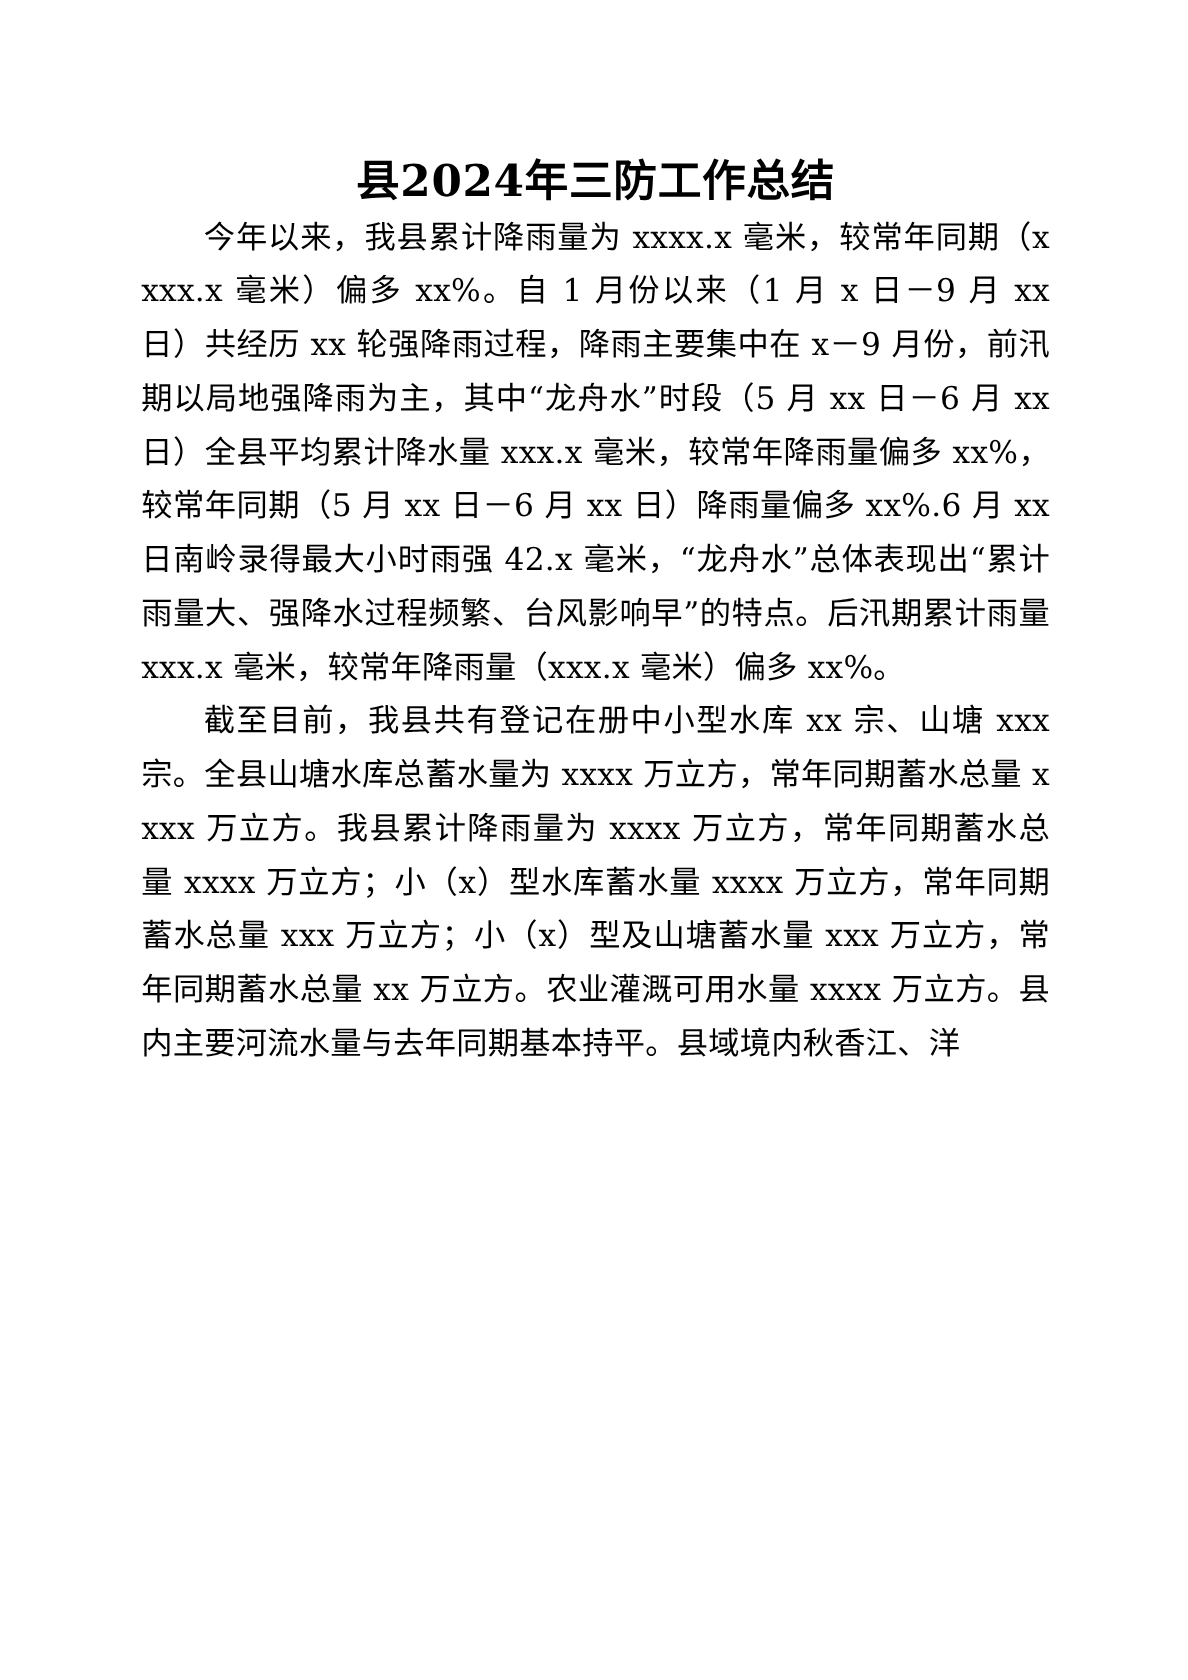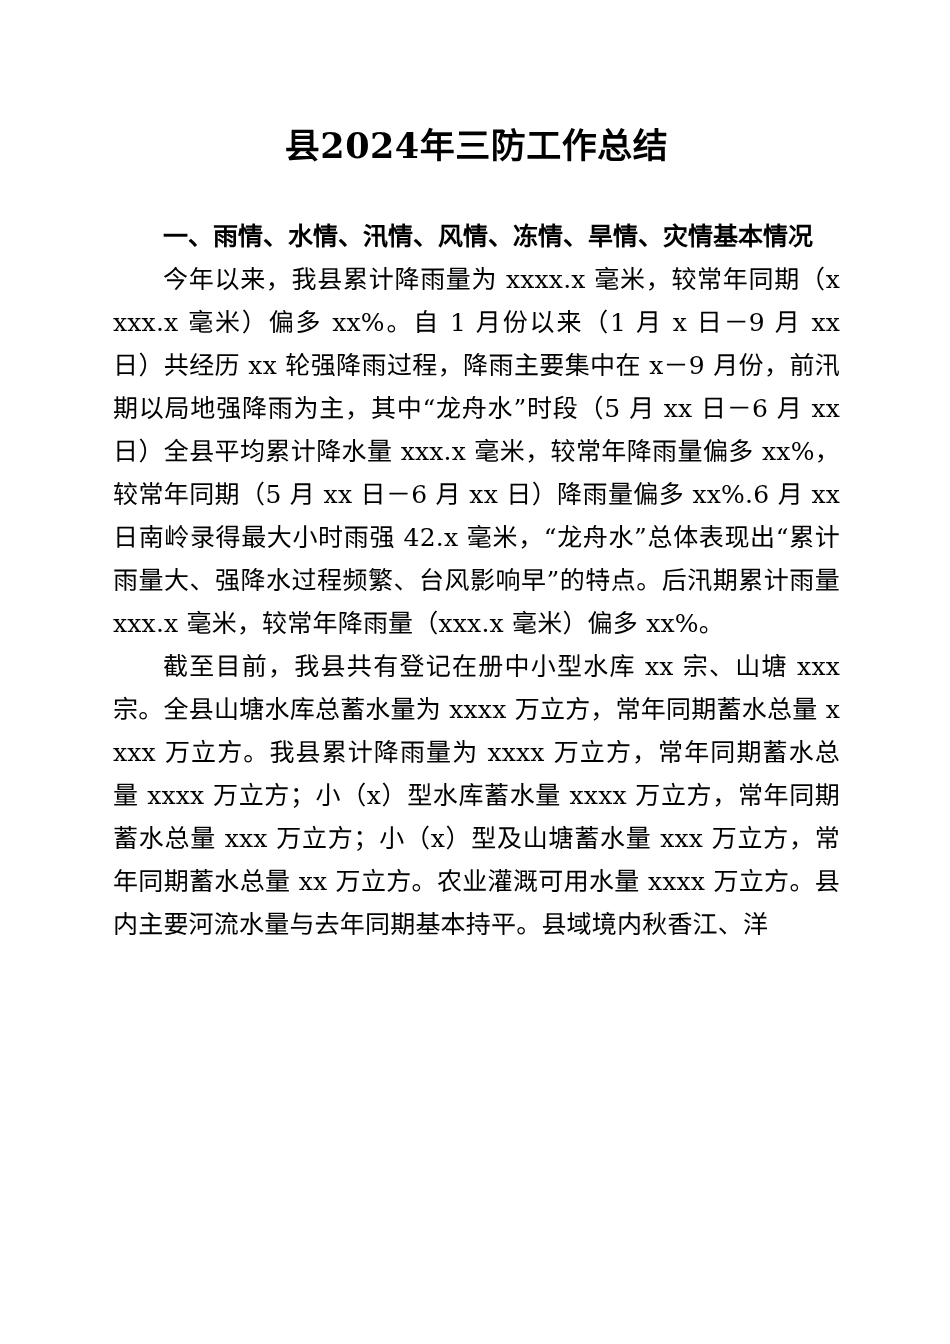--- a/index.html
+++ b/index.html
@@ -96,21 +96,20 @@
   }
 </style>
 </head>
 <body>
 
 <div class="page">
   <div class="content">
 
     <h1 class="doc-title">县2024年三防工作总结</h1>
 
-    <p class="h1-section">一、雨情、水情、汛情、风情、冻情、旱情、灾情基本情况</p>
 
 
     <p class="body-para">今年以来，我县累计降雨量为 xxxx.x 毫米，较常年同期（xxxx.x 毫米）偏多 xx%。自 1 月份以来（1 月 x 日－9 月 xx 日）共经历 xx 轮强降雨过程，降雨主要集中在 x－9 月份，前汛期以局地强降雨为主，其中“龙舟水”时段（5 月 xx 日－6 月 xx 日）全县平均累计降水量 xxx.x 毫米，较常年降雨量偏多 xx%，较常年同期（5 月 xx 日－6 月 xx 日）降雨量偏多 xx%.6 月 xx 日南岭录得最大小时雨强 42.x 毫米，“龙舟水”总体表现出“累计雨量大、强降水过程频繁、台风影响早”的特点。后汛期累计雨量 xxx.x 毫米，较常年降雨量（xxx.x 毫米）偏多 xx%。</p>
 
 
     <div class="clip-bottom">
       <p class="body-para">截至目前，我县共有登记在册中小型水库 xx 宗、山塘 xxx 宗。全县山塘水库总蓄水量为 xxxx 万立方，常年同期蓄水总量 xxxx 万立方。我县累计降雨量为 xxxx 万立方，常年同期蓄水总量 xxxx 万立方；小（x）型水库蓄水量 xxxx 万立方，常年同期蓄水总量 xxx 万立方；小（x）型及山塘蓄水量 xxx 万立方，常年同期蓄水总量 xx 万立方。农业灌溉可用水量 xxxx 万立方。县内主要河流水量与去年同期基本持平。县域境内秋香江、洋</p>
     </div>
 
   </div>

